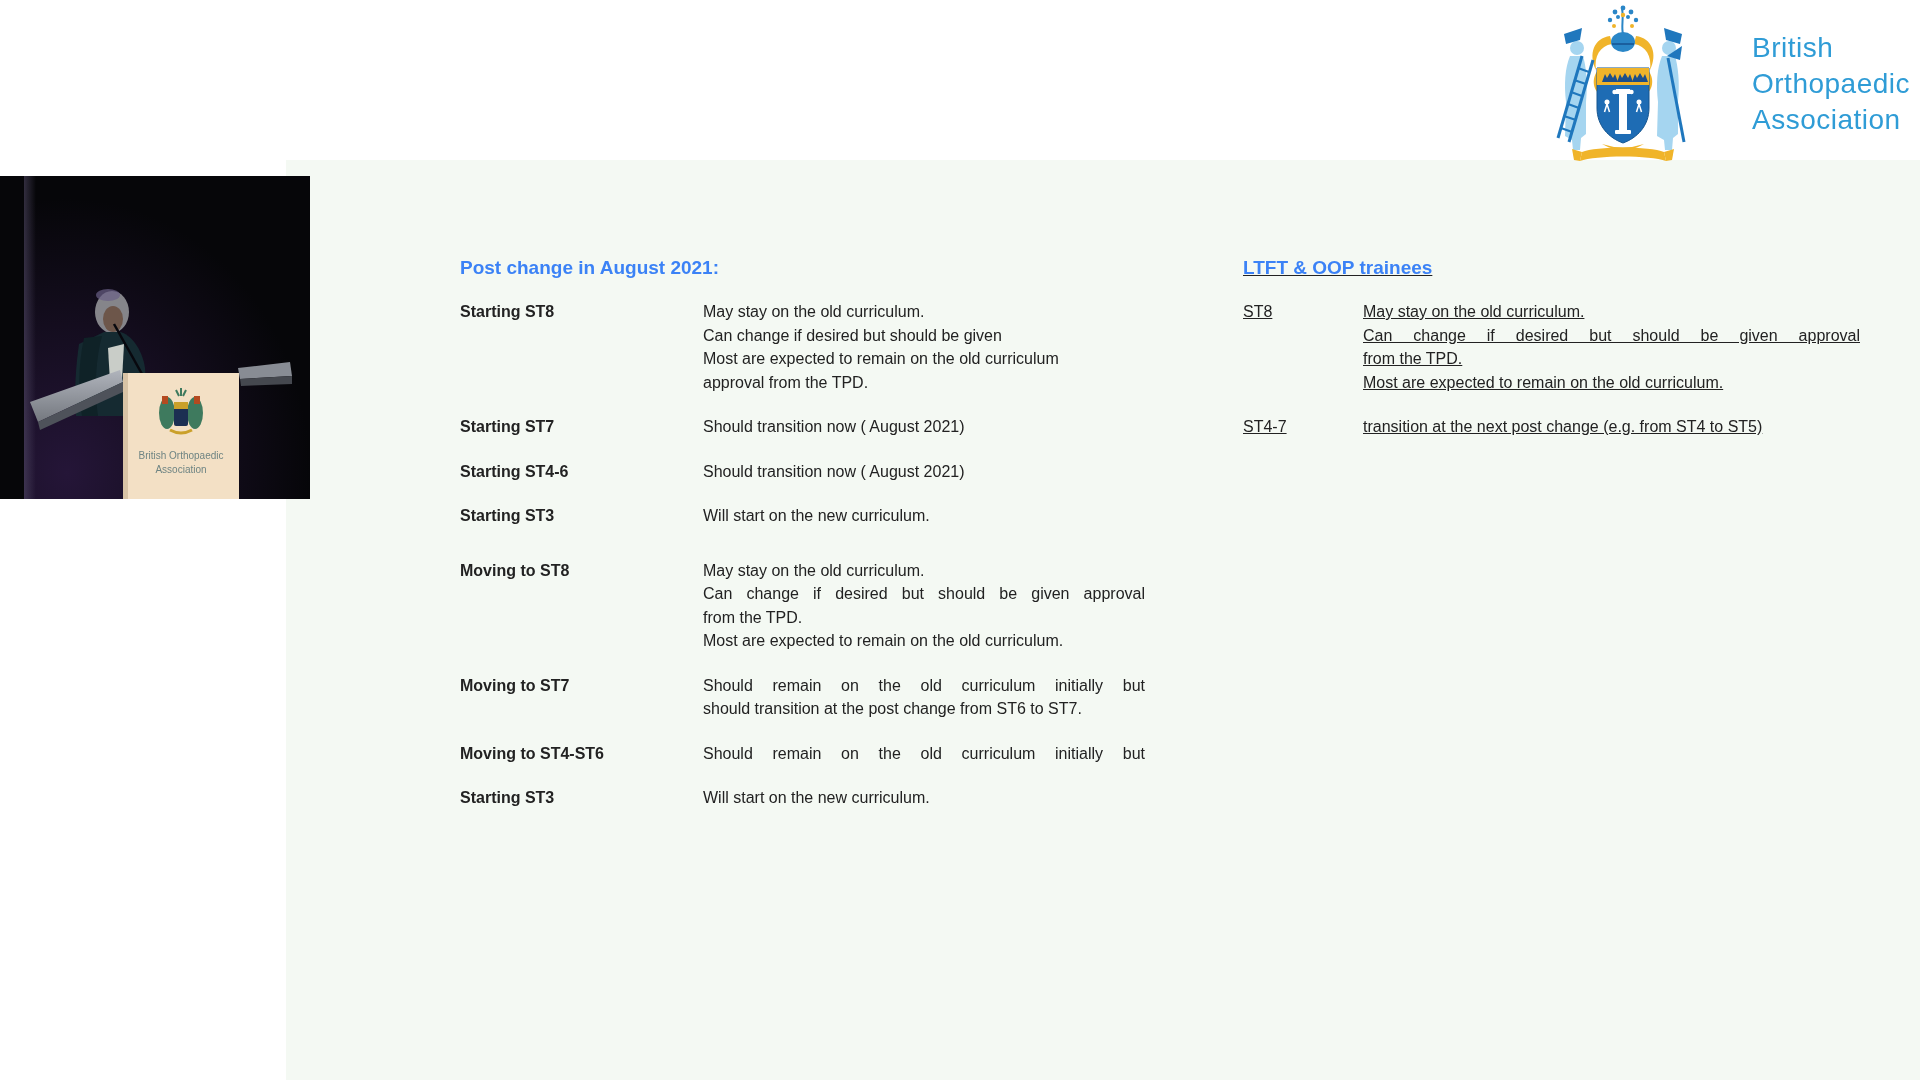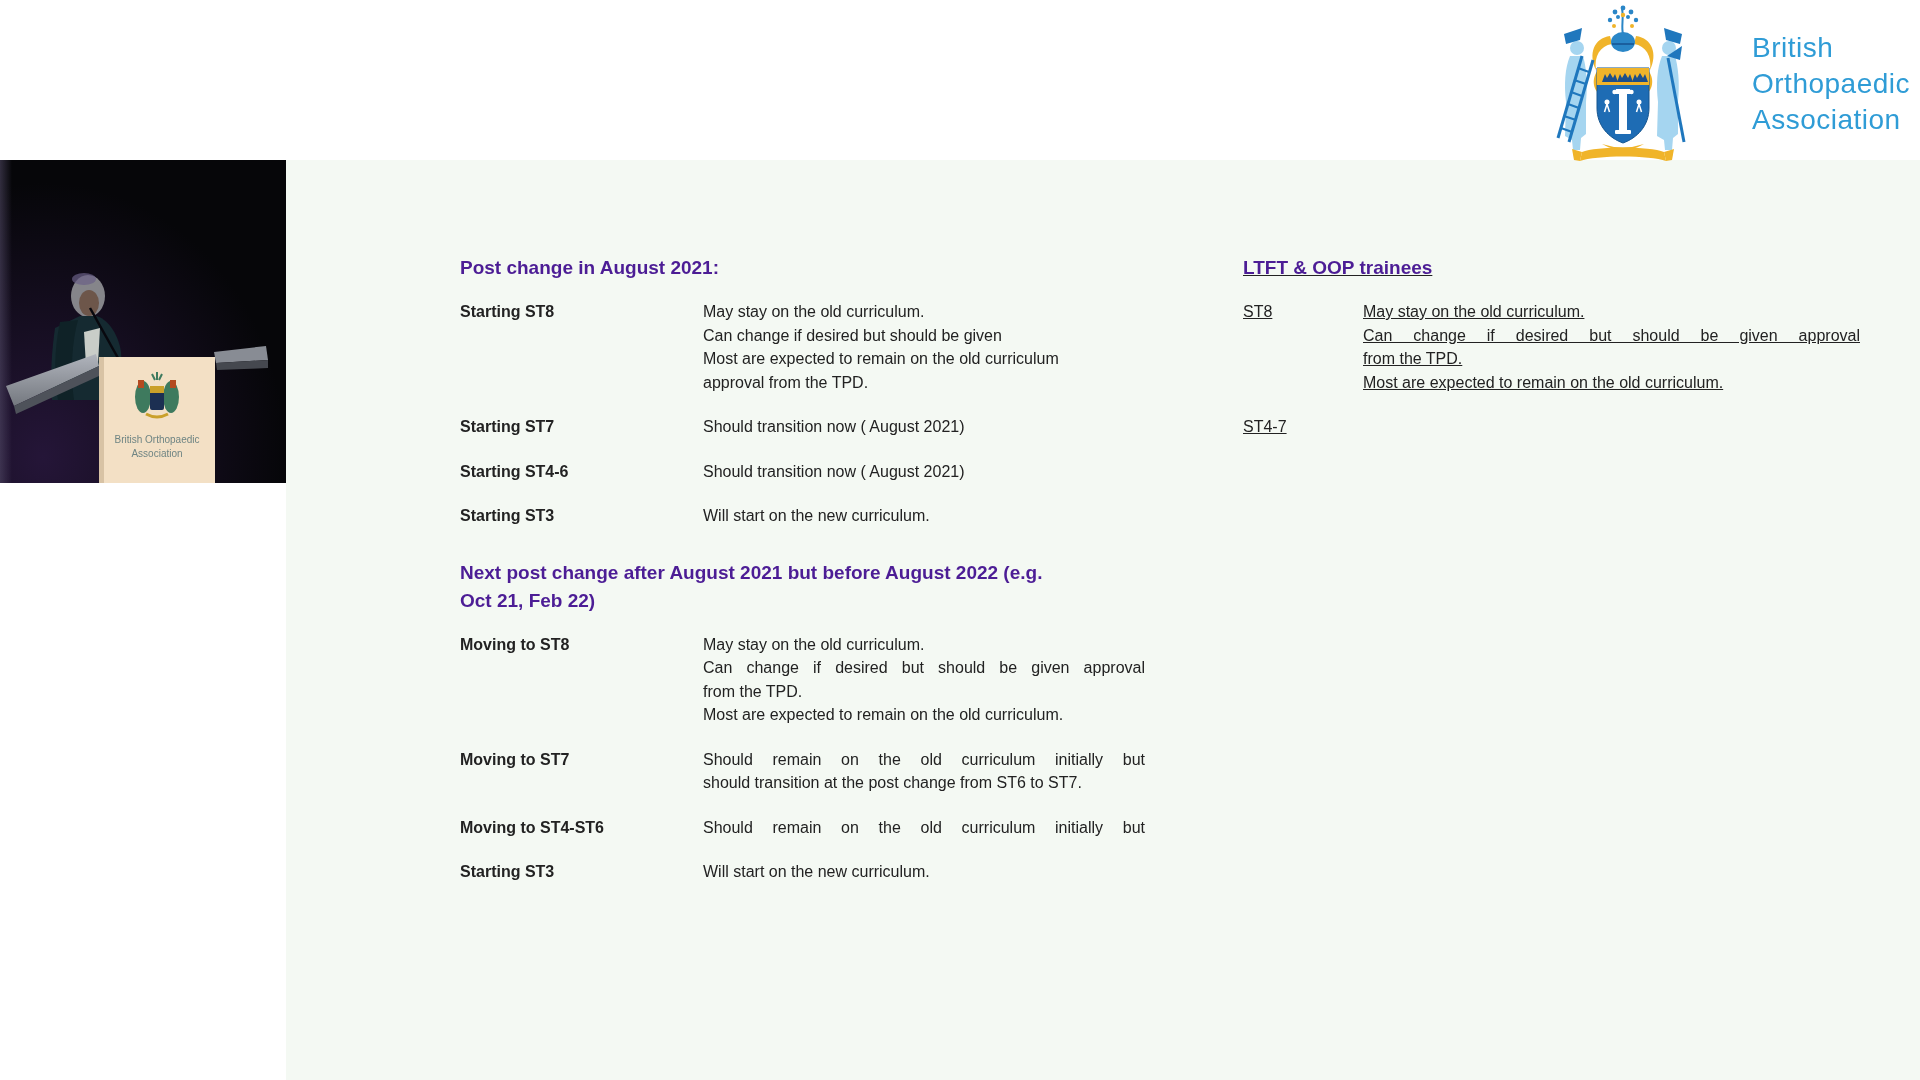--- a/index.html
+++ b/index.html
@@ -7,38 +7,38 @@
     width:1920px;height:1080px;overflow:hidden;position:relative;
     background:#ffffff;font-family:"Liberation Sans",sans-serif;
   }
   
   .slide{
     position:absolute;left:286px;top:160px;width:1634px;height:920px;
     background:#f4f9f3;
   }
   
   .video{
-    position:absolute;left:0;top:160px;width:286px;height:323px;
-    background:#060609;overflow:hidden;
+    position:absolute;left:0;top:176px;width:286px;height:323px;
+    background:#060609;overflow:hidden;padding-left:24px;
   }
   .video svg{filter:blur(0.5px);}
   
   .logo{
     position:absolute;left:1552px;top:4px;display:flex;align-items:center;gap:22px;
   }
   .logo-text{
     color:#2f9cd6;font-size:28px;line-height:36px;font-weight:400;letter-spacing:0.5px;margin-left:36px;
   }
   
   .col{position:absolute;top:254px;color:#222222;}
   .col-left{left:460px;width:685px;}
   .col-right{left:1243px;width:617px;text-decoration:underline;}
   .section + .section{margin-top:31px;}
   .heading{
-    font-weight:bold;font-size:19px;line-height:28px;color:#4c1d95;
+    font-weight:bold;font-size:19px;line-height:28px;color:#3b82f6;
     margin-bottom:18px;white-space:nowrap;
   }
   .heading div{white-space:nowrap;}
   .row{display:flex;align-items:flex-start;margin-bottom:21px;font-size:16px;line-height:23.5px;}
   .col-left .label{width:243px;flex:none;font-weight:bold;}
   .col-right .label{width:120px;flex:none;}
   .lines{flex:1;min-width:0;}
   .line.just{text-align:justify;text-align-last:justify;}
 </style>
 </head>
@@ -216,24 +216,20 @@
         </div>
       </div>
       <div class="row">
         <div class="label">Starting ST3</div>
         <div class="lines">
           <div class="line">Will start on the new curriculum.</div>
         </div>
       </div>
     </div>
     <div class="section">
-      <div class="heading">
-        <div>Next post change after August 2021 but before August 2022 (e.g.</div>
-        <div>Oct 21, Feb 22)</div>
-      </div>
       <div class="row">
         <div class="label">Moving to ST8</div>
         <div class="lines">
           <div class="line">May stay on the old curriculum.</div>
           <div class="line just">Can change if desired but should be given approval</div>
           <div class="line">from the TPD.</div>
           <div class="line">Most are expected to remain on the old curriculum.</div>
         </div>
       </div>
       <div class="row">
@@ -267,16 +263,17 @@
         <div class="lines">
           <div class="line">May stay on the old curriculum.</div>
           <div class="line just">Can change if desired but should be given approval</div>
           <div class="line">from the TPD.</div>
           <div class="line">Most are expected to remain on the old curriculum.</div>
         </div>
       </div>
       <div class="row">
         <div class="label">ST4-7</div>
         <div class="lines">
+          <div class="line">transition at the next post change (e.g. from ST4 to ST5)</div>
         </div>
       </div>
     </div>
   </div>
 
 </body></html>

